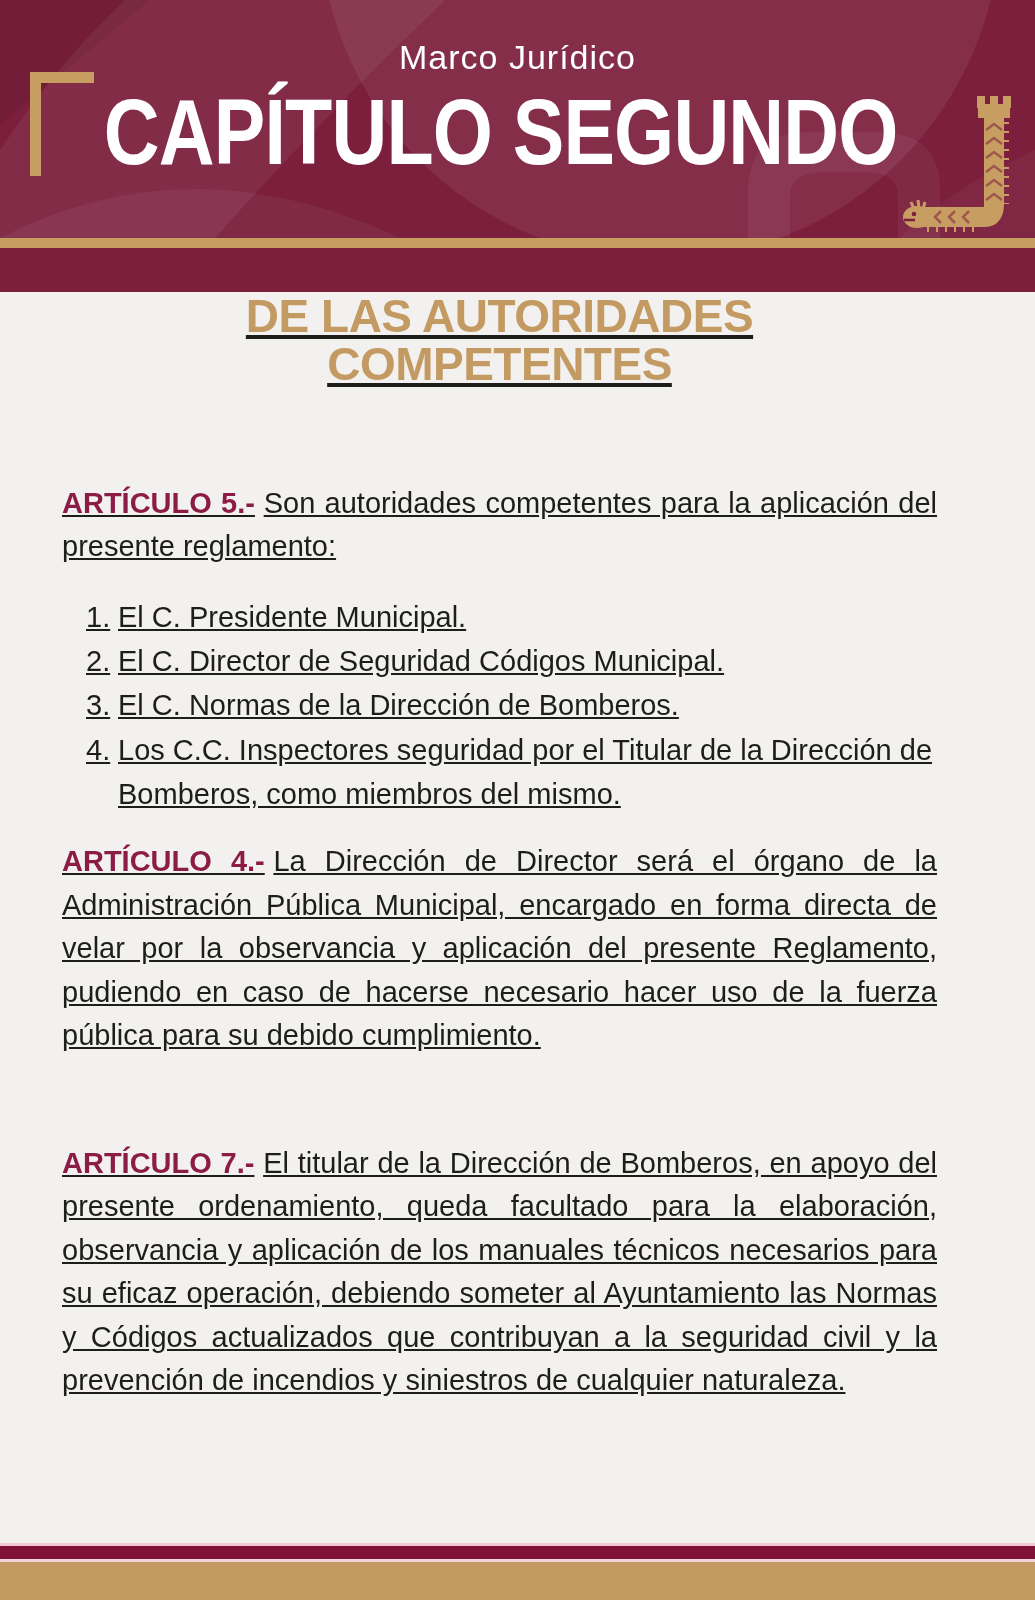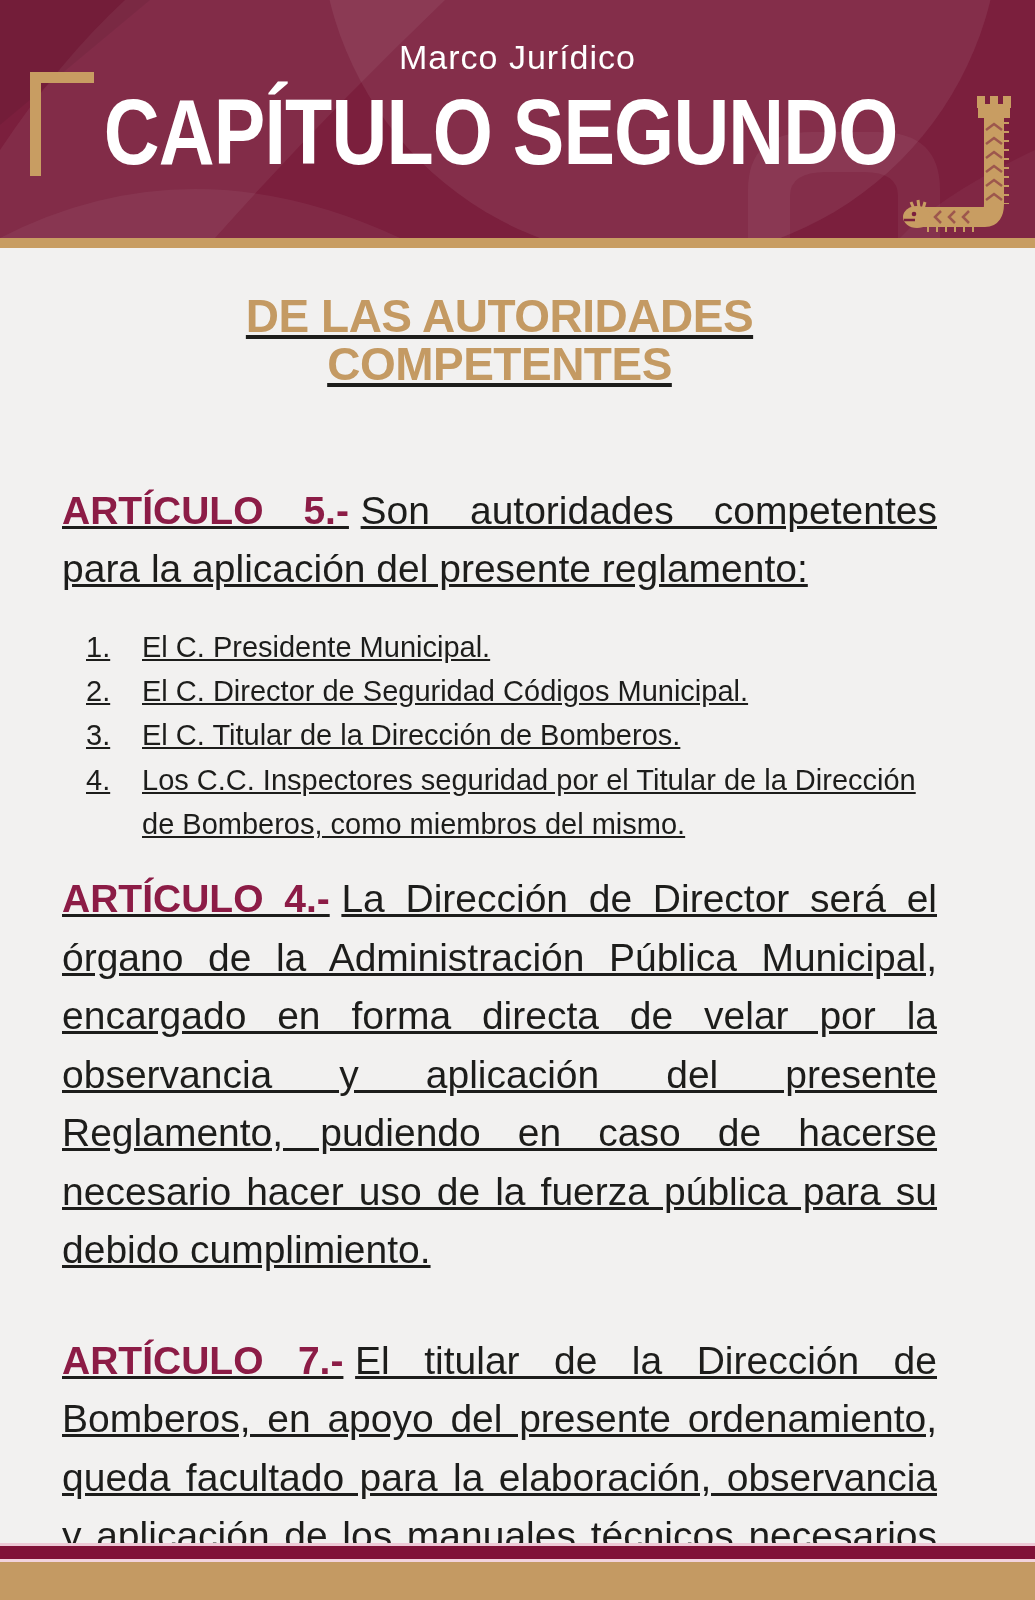--- a/index.html
+++ b/index.html
@@ -12,21 +12,21 @@
     margin: 0 auto;
     background: #f2f1f0;
     overflow: hidden;
     font-family: "Liberation Sans", sans-serif;
   }
 
   
   .banner {
     position: absolute;
     top: 0; left: 0;
-    width: 1035px; height: 238px;
+    width: 1035px; height: 292px;
     background: #7b1f3d;
     overflow: hidden;
   }
   .banner-pattern { position: absolute; top: 0; left: 0; }
 
   .kicker {
     position: absolute;
     top: 38px; left: 0;
     width: 100%;
     text-align: center;
@@ -81,42 +81,42 @@
     max-width: 660px;
     text-align: center;
     color: #c49a63;
     font-size: 46px;
     font-weight: 800;
     line-height: 1.05;
     letter-spacing: -0.5px;
   }
   .article {
     margin: 0;
-    font-size: 39px;
+    font-size: 29px;
     line-height: 1.5;
     text-align: justify;
   }
   .article .label {
     color: #8c1c46;
     font-weight: 800;
     margin-right: 0.30em;
     white-space: nowrap;
   }
   .article-5 { margin-top: 93px; }
   .article-6 { margin-top: 24px; }
-  .article-7 { margin-top: 52px; }
+  .article-7 { margin-top: 84px; }
 
   .num-list { margin-top: 26px; padding-left: 24px; }
   .list-item {
     display: flex;
     font-size: 29px;
     line-height: 1.53;
   }
   .list-item .num { flex: 0 0 32px; }
-  .list-item .text { flex: 1 1 auto; margin-left: 24px; }
+  .list-item .text { flex: 1 1 auto; }
 
   
   .footer { position: absolute; bottom: 0; left: 0; width: 100%; }
   .footer .pink-line-1 { height: 3px;  background: #eec9d6; }
   .footer .maroon-stripe { height: 13px; background: #801238; }
   .footer .pink-line-2 { height: 3px;  background: #f2d3dd; }
   .footer .gold-band-bottom { height: 38px; background: #c49a63; }
 </style>
 </head>
 <body>
@@ -181,21 +181,21 @@
       <div class="list-item">
         <span class="num">1.</span>
         <span class="text">El C. Presidente Municipal.</span>
       </div>
       <div class="list-item">
         <span class="num">2.</span>
         <span class="text">El C. Director de Seguridad Códigos Municipal.</span>
       </div>
       <div class="list-item">
         <span class="num">3.</span>
-        <span class="text">El C. Titular de la Dirección de Bomberos.</span>
+        <span class="text">El C. Normas de la Dirección de Bomberos.</span>
       </div>
       <div class="list-item">
         <span class="num">4.</span>
         <span class="text">Los C.C. Inspectores seguridad por el Titular de la Dirección de Bomberos, como miembros del mismo.</span>
       </div>
     </div>
 
     <p class="article article-6"><span class="label">ARTÍCULO 4.-</span><span>La Dirección de Director será el órgano de la Administración Pública Municipal, encargado en forma directa de velar por la observancia y aplicación del presente Reglamento, pudiendo en caso de hacerse necesario hacer uso de la fuerza pública para su debido cumplimiento.</span></p>
 
     <p class="article article-7"><span class="label">ARTÍCULO 7.-</span><span>El titular de la Dirección de Bomberos, en apoyo del presente ordenamiento, queda facultado para la elaboración, observancia y aplicación de los manuales técnicos necesarios para su eficaz operación, debiendo someter al Ayuntamiento las Normas y Códigos actualizados que contribuyan a la seguridad civil y la prevención de incendios y siniestros de cualquier naturaleza.</span></p>

